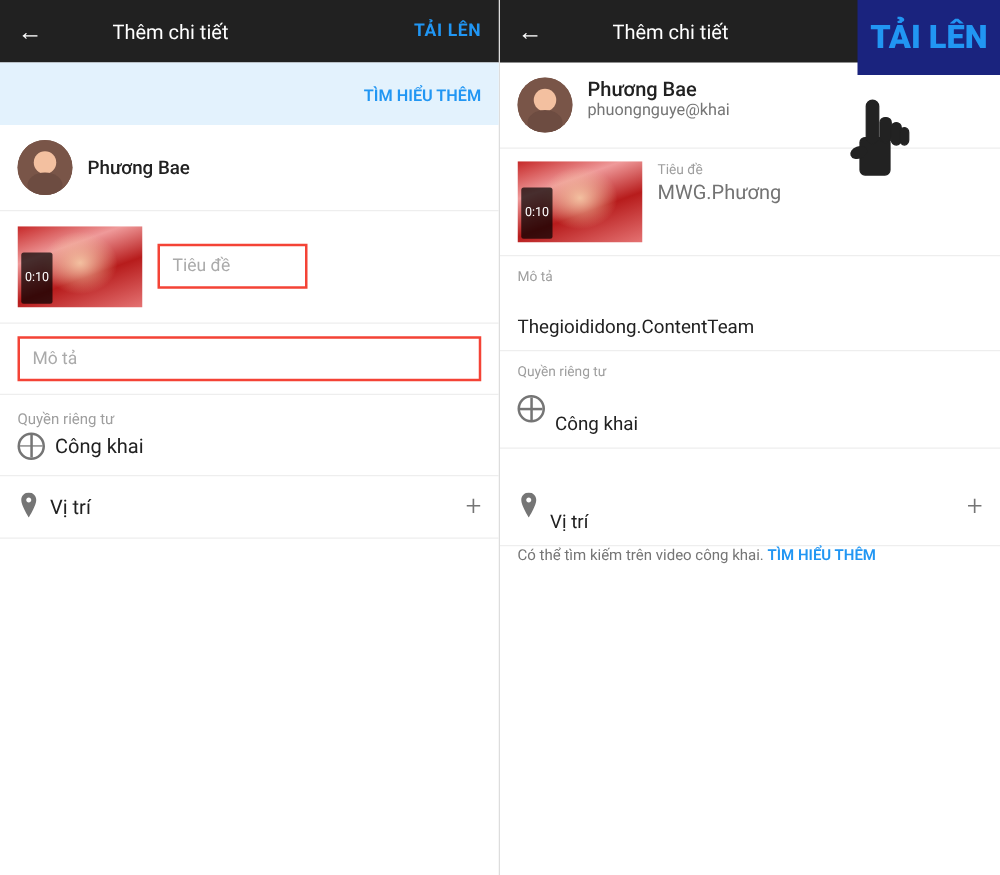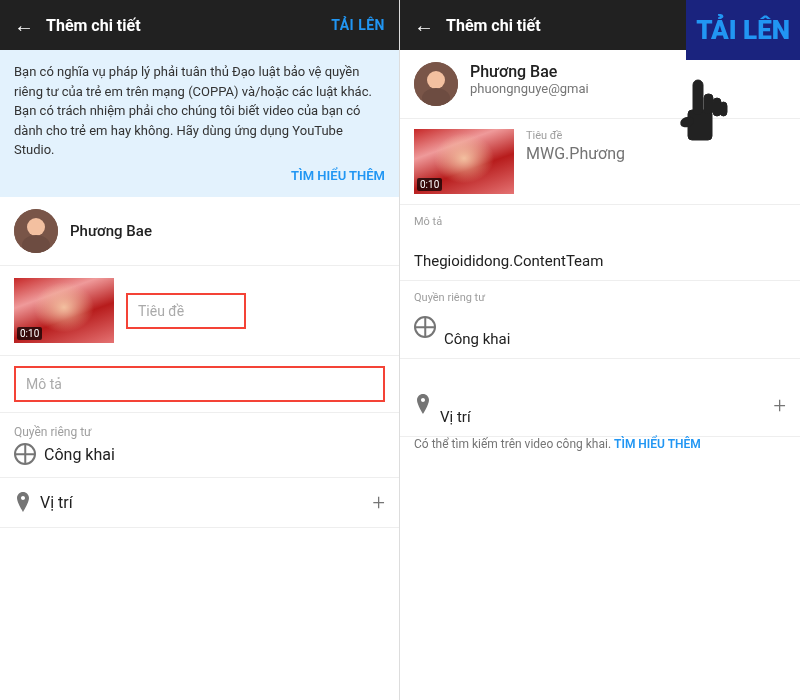--- a/index.html
+++ b/index.html
@@ -46,22 +46,23 @@
     .header-arrow {
       font-size: 20px;
       margin-right: 12px;
       color: #fff;
       cursor: pointer;
     }
 
     .header-title {
       flex: 1;
       font-size: 16px;
-      font-weight: 700;
+      font-weight: 400;
       color: #fff;
+      margin-left: 44px;
     }
 
     .header-upload {
       color: #2196F3;
       font-size: 14px;
       font-weight: 700;
       letter-spacing: 0.5px;
     }
 
     
@@ -153,21 +154,21 @@
       overflow: hidden;
     }
 
     .video-duration {
       position: absolute;
       bottom: 3px;
       left: 3px;
       background: rgba(0,0,0,0.7);
       color: #fff;
       font-size: 10px;
-      padding: 1px 3px;
+      padding: 15px 3px;
       border-radius: 2px;
     }
 
     .title-input-box {
       border: 2px solid #F44336;
       padding: 6px 10px;
       font-size: 14px;
       color: #aaa;
       min-width: 120px;
       min-height: 36px;
@@ -434,21 +435,20 @@
 
 <div class="left-panel">
 
   <div class="header">
     <span class="header-arrow">←</span>
     <span class="header-title">Thêm chi tiết</span>
     <span class="header-upload">TẢI LÊN</span>
   </div>
 
   <div class="notice-box">
-    <span>Bạn có nghĩa vụ pháp lý phải tuân thủ Đạo luật bảo vệ quyền riêng tư của trẻ em trên mạng (COPPA) và/hoặc các luật khác. Bạn có trách nhiệm phải cho chúng tôi biết video của bạn có dành cho trẻ em hay không. Hãy dùng ứng dụng YouTube Studio.</span>
     <span class="notice-link">TÌM HIỂU THÊM</span>
   </div>
 
   <div class="user-row">
     <div class="avatar">
       <div class="avatar-img">
         <svg width="44" height="44" viewBox="0 0 44 44">
           <circle cx="22" cy="22" r="22" fill="#795548"></circle>
           <ellipse cx="22" cy="18" rx="9" ry="9" fill="#f3c0a0"></ellipse>
           <ellipse cx="22" cy="36" rx="14" ry="10" fill="#6d4c41"></ellipse>
@@ -519,21 +519,21 @@
         <svg width="44" height="44" viewBox="0 0 44 44">
           <circle cx="22" cy="22" r="22" fill="#795548"></circle>
           <ellipse cx="22" cy="18" rx="9" ry="9" fill="#f3c0a0"></ellipse>
           <ellipse cx="22" cy="36" rx="14" ry="10" fill="#6d4c41"></ellipse>
         </svg>
       </div>
     </div>
     <div class="right-user-info">
       <span class="right-user-name">Phương Bae</span>
       <span class="right-user-email">
-        <span>phuongnguye</span><span>@gmai</span>
+        <span>phuongnguye</span><span>@khai</span>
       </span>
     </div>
 
     <div class="cursor-hand">
       <svg width="80" height="90" viewBox="0 0 80 90">
 
         <g>
 
           <rect x="28" y="40" width="24" height="30" rx="4" fill="#222" stroke="#222" stroke-width="1"></rect>
 

